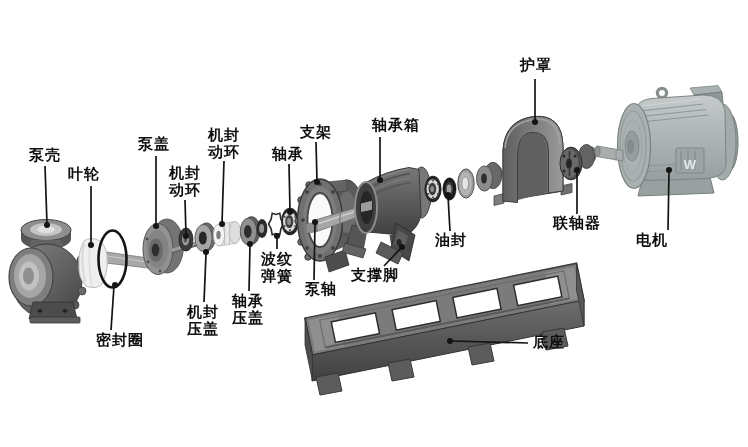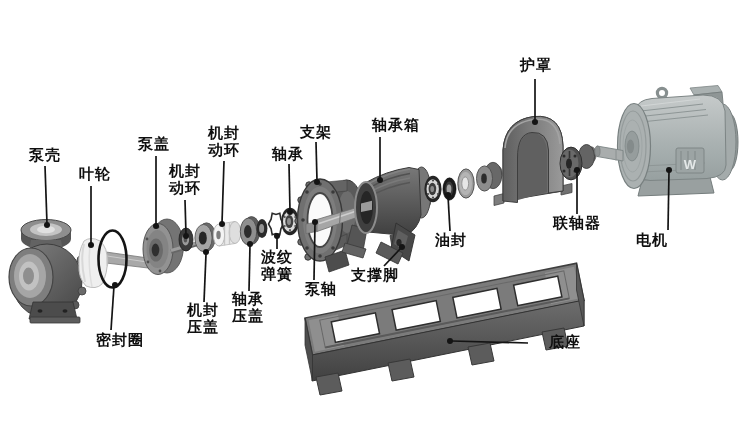--- a/index.html
+++ b/index.html
@@ -1,21 +1,21 @@
 <!DOCTYPE html>
 <html><head>
 <meta charset="utf-8">
 <style>
   html,body{margin:0;padding:0;background:#fff;}
   .stage{position:relative;width:748px;height:447px;background:#ffffff;overflow:hidden;
          font-family:"Liberation Sans",sans-serif;}
   .stage svg{position:absolute;left:0;top:0;}
   .lbl{position:absolute;transform:translateX(-50%);text-align:right;white-space:nowrap;
        font-weight:700;font-size:15px;line-height:16.5px;color:#0f0f0f;letter-spacing:1px;}
-  .lbl .ln{display:block;font-family:Liberation Mono, monospace;}
+  .lbl .ln{display:block;}
 </style>
 </head>
 <body>
 
 <div class="stage">
 <svg width="748" height="447" viewBox="0 0 748 447">
   <defs>
     <linearGradient id="gradCasing" x1="0" y1="0" x2="1" y2="1">
       <stop offset="0" stop-color="#828282"></stop>
           <stop offset="1" stop-color="#454545"></stop>
@@ -367,21 +367,21 @@
           <circle cx="669" cy="170" r="3" fill="#141414" stroke="none"></circle>
         </g>
     <g>
           <line x1="528" y1="343" x2="452" y2="341"></line>
           <circle cx="450" cy="341" r="3" fill="#141414" stroke="none"></circle>
         </g>
   </g>
 </svg>
 
   <div class="lbl" style="left:45px;top:147px"><span>泵壳</span></div>
-  <div class="lbl" style="left:95px;top:166px"><span>叶轮</span></div>
+  <div class="lbl" style="left:84px;top:166px"><span>叶轮</span></div>
   <div class="lbl" style="left:154px;top:136px"><span>泵盖</span></div>
   <div class="lbl" style="left:185px;top:165px">
     <span class="ln">机封</span>
     <span class="ln">动环</span>
   </div>
   <div class="lbl" style="left:224px;top:127px">
     <span class="ln">机封</span>
     <span class="ln">动环</span>
   </div>
   <div class="lbl" style="left:120px;top:332px"><span>密封圈</span></div>
@@ -399,14 +399,14 @@
   </div>
   <div class="lbl" style="left:288px;top:146px"><span>轴承</span></div>
   <div class="lbl" style="left:316px;top:124px"><span>支架</span></div>
   <div class="lbl" style="left:396px;top:117px"><span>轴承箱</span></div>
   <div class="lbl" style="left:321px;top:281px"><span>泵轴</span></div>
   <div class="lbl" style="left:375px;top:267px"><span>支撑脚</span></div>
   <div class="lbl" style="left:451px;top:232px"><span>油封</span></div>
   <div class="lbl" style="left:536px;top:57px"><span>护罩</span></div>
   <div class="lbl" style="left:577px;top:215px"><span>联轴器</span></div>
   <div class="lbl" style="left:652px;top:232px"><span>电机</span></div>
-  <div class="lbl" style="left:565px;top:334px"><span>底座</span></div>
+  <div class="lbl" style="left:549px;top:334px"><span>底座</span></div>
 </div>
 
 </body></html>

